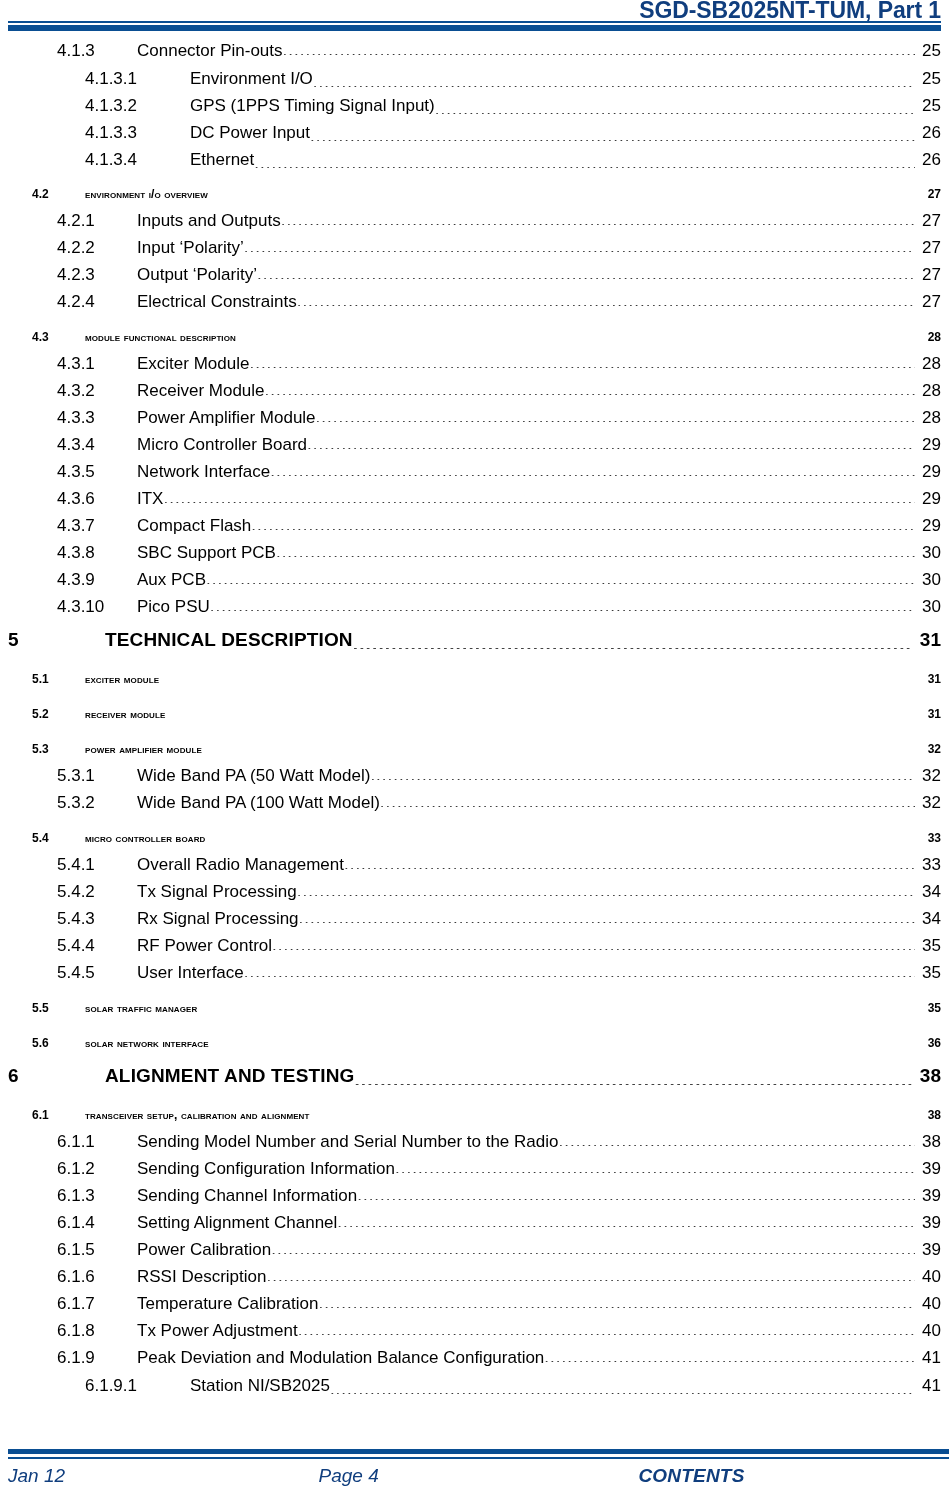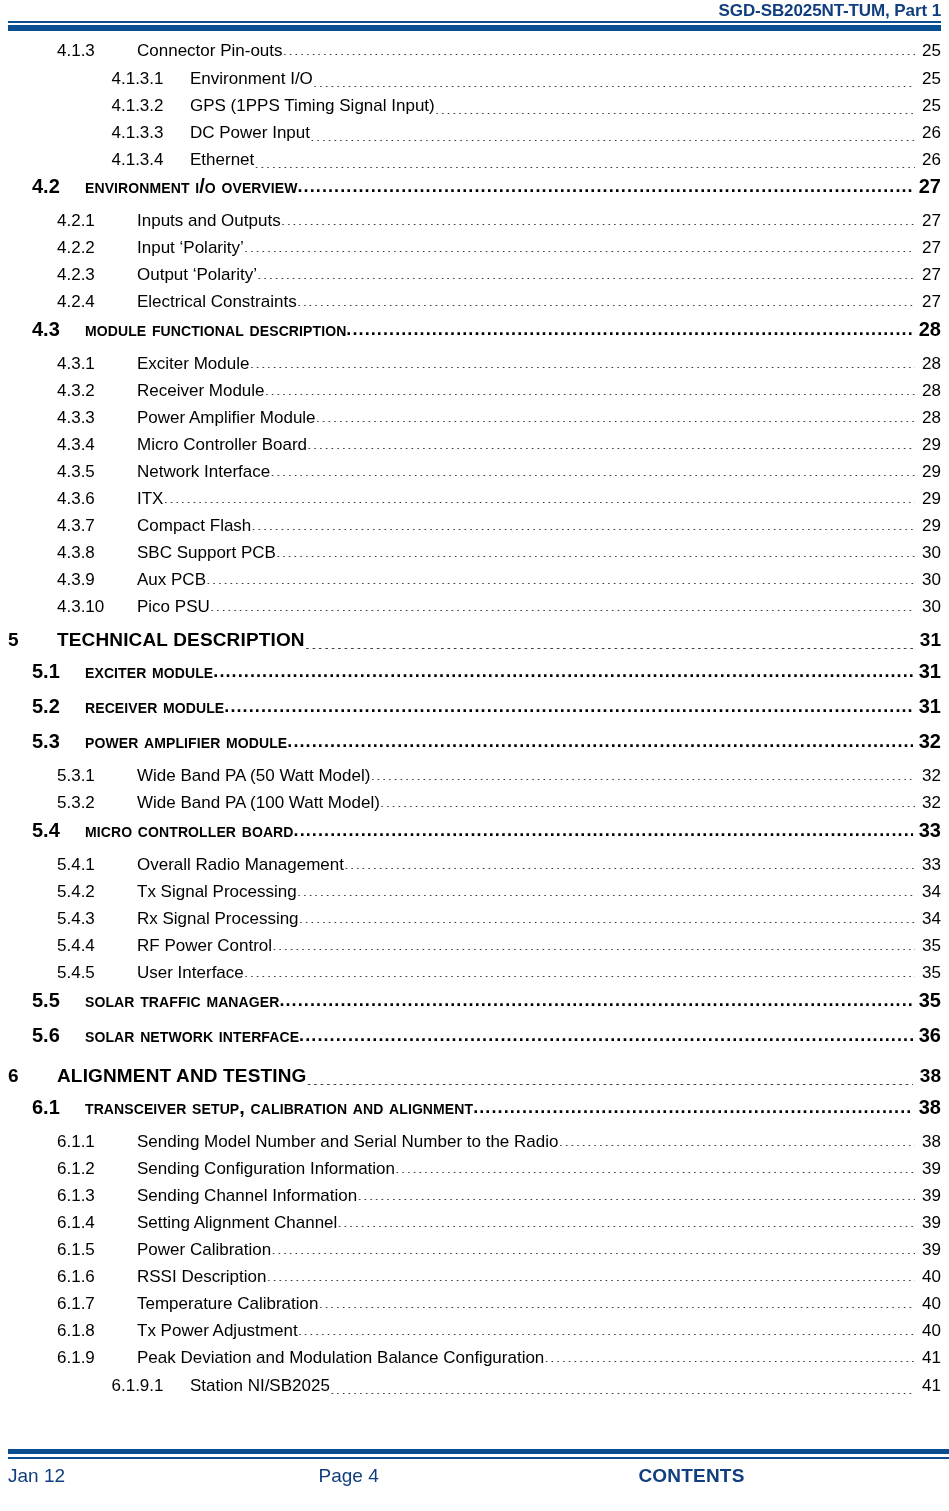--- a/index.html
+++ b/index.html
@@ -24,21 +24,21 @@
   
   .header {
     position: absolute;
     top: 0;
     left: 8px;
     right: 8px;
     height: 34px;
   }
   .header-title {
     text-align: right;
-    font-size: 17px;
+    font-size: 23px;
     font-weight: bold;
     color: #103E7E;
     letter-spacing: -0.1px;
     line-height: 19px;
     padding-top: 1px;
     white-space: nowrap;
   }
   .header-rule {
     position: absolute;
     left: 0;
@@ -101,31 +101,31 @@
 
   
   .lvl1 {
     font-size: 19px;
     font-weight: bold;
     line-height: 29px;
     height: 37px;
     align-items: center;
   }
   .lvl1 .toc-num   { width: 49px; padding-left: 0px; }
-  .lvl1 .toc-label { text-transform: uppercase; letter-spacing: 0.15px; }
+  .lvl1 .toc-label { text-transform: uppercase; letter-spacing: 0.15px; margin-left: 48px; }
   .lvl1 .toc-page  { min-width: 26px; }
   .lvl1 .leader::before { letter-spacing: 1.15px; font-size: 19px; }
 
   
   .lvl2 {
-    font-size: 20px;
+    font-size: 12px;
     font-weight: bold;
     line-height: 27px;
     height: 35px;
-    align-items: flex-start;
+    align-items: flex-end;
     padding-left: 24px;
   }
   .lvl2 .toc-num   { width: 53px; }
   .lvl2 .toc-label { font-variant: small-caps; text-transform: lowercase; letter-spacing: 0.1px; }
   .lvl2 .toc-page  { min-width: 26px; }
   .lvl2 .leader::before { letter-spacing: 1.1px; font-size: 18px; }
 
   
   .lvl3 {
     font-size: 17px;
@@ -141,31 +141,32 @@
 
   
   .lvl4 {
     font-size: 17px;
     font-weight: normal;
     line-height: 26px;
     height: 27px;
     align-items: center;
     padding-left: 77px;
   }
-  .lvl4 .toc-num   { width: 105px; text-align: center; }
+  .lvl4 .toc-num   { width: 105px; }
   .lvl4 .toc-page  { min-width: 24px; }
   .lvl4 .leader::before { letter-spacing: 1.0px; font-size: 17px; }
 
   
   .footer {
     position: absolute;
     left: 8px;
     right: 0;
     bottom: 6px;
     height: 56px;
+    font-style: italic;
   }
   .footer-rule {
     position: absolute;
     left: 0; right: 0; top: 0;
   }
   .footer-rule .thick {
     height: 5px;
     background: #0A4E92;
   }
   .footer-rule .gap {

